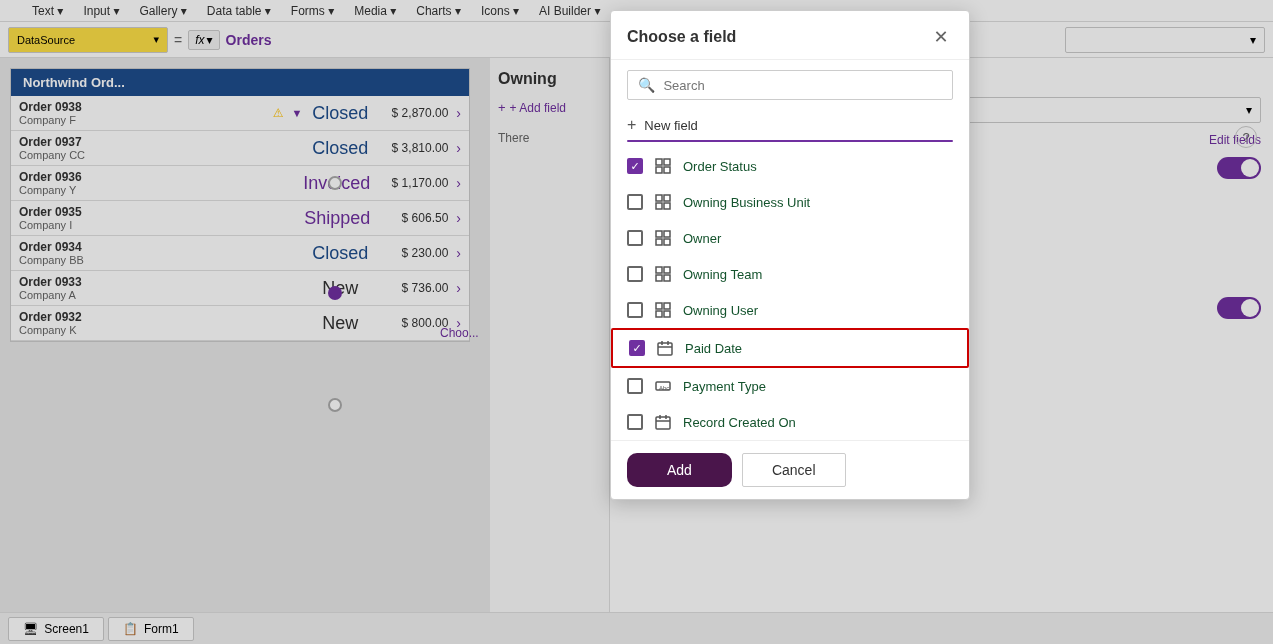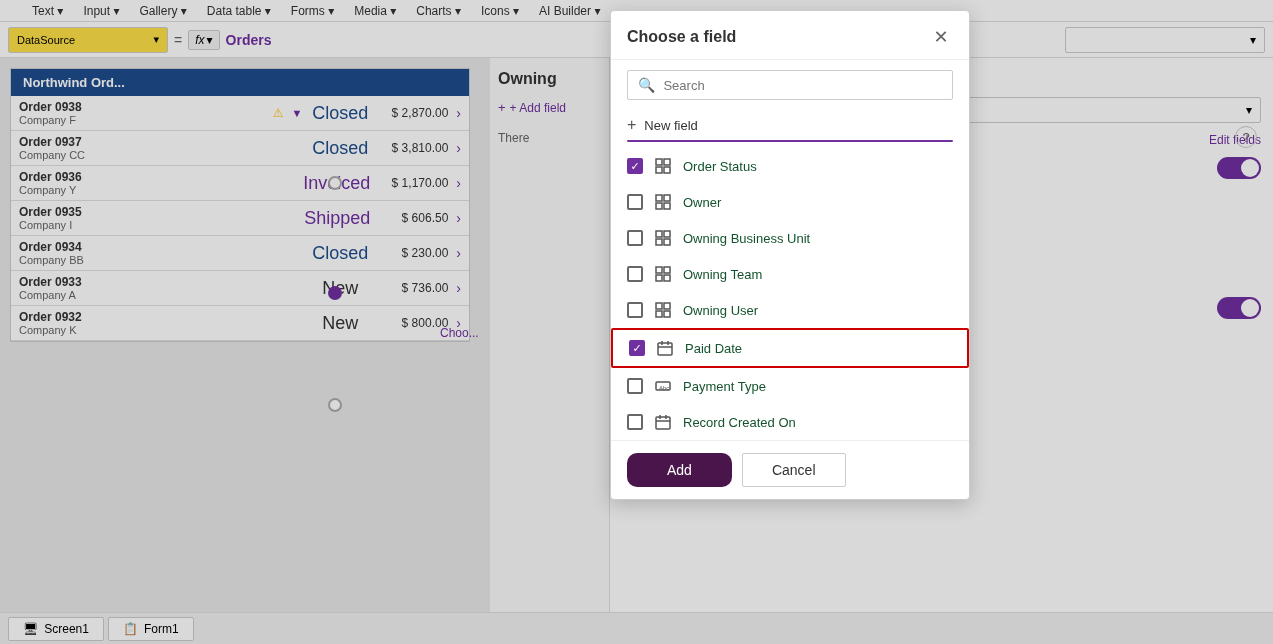--- a/index.html
+++ b/index.html
@@ -461,34 +461,34 @@
     <div class="field-item">
       <div class="field-checkbox"></div>
       <div class="field-type-icon">
         <svg width="16" height="16" viewBox="0 0 16 16">
             <rect x="1" y="1" width="6" height="6" fill="none" stroke="#555" stroke-width="1.5"></rect>
             <rect x="9" y="1" width="6" height="6" fill="none" stroke="#555" stroke-width="1.5"></rect>
             <rect x="1" y="9" width="6" height="6" fill="none" stroke="#555" stroke-width="1.5"></rect>
             <rect x="9" y="9" width="6" height="6" fill="none" stroke="#555" stroke-width="1.5"></rect>
           </svg>
       </div>
-      <span class="field-name">Owner</span>
+      <span class="field-name">Owning Business Unit</span>
     </div>
 
     <div class="field-item">
       <div class="field-checkbox"></div>
       <div class="field-type-icon">
         <svg width="16" height="16" viewBox="0 0 16 16">
             <rect x="1" y="1" width="6" height="6" fill="none" stroke="#555" stroke-width="1.5"></rect>
             <rect x="9" y="1" width="6" height="6" fill="none" stroke="#555" stroke-width="1.5"></rect>
             <rect x="1" y="9" width="6" height="6" fill="none" stroke="#555" stroke-width="1.5"></rect>
             <rect x="9" y="9" width="6" height="6" fill="none" stroke="#555" stroke-width="1.5"></rect>
           </svg>
       </div>
-      <span class="field-name">Owning Business Unit</span>
+      <span class="field-name">Owner</span>
     </div>
 
     <div class="field-item">
       <div class="field-checkbox"></div>
       <div class="field-type-icon">
         <svg width="16" height="16" viewBox="0 0 16 16">
             <rect x="1" y="1" width="6" height="6" fill="none" stroke="#555" stroke-width="1.5"></rect>
             <rect x="9" y="1" width="6" height="6" fill="none" stroke="#555" stroke-width="1.5"></rect>
             <rect x="1" y="9" width="6" height="6" fill="none" stroke="#555" stroke-width="1.5"></rect>
             <rect x="9" y="9" width="6" height="6" fill="none" stroke="#555" stroke-width="1.5"></rect>

